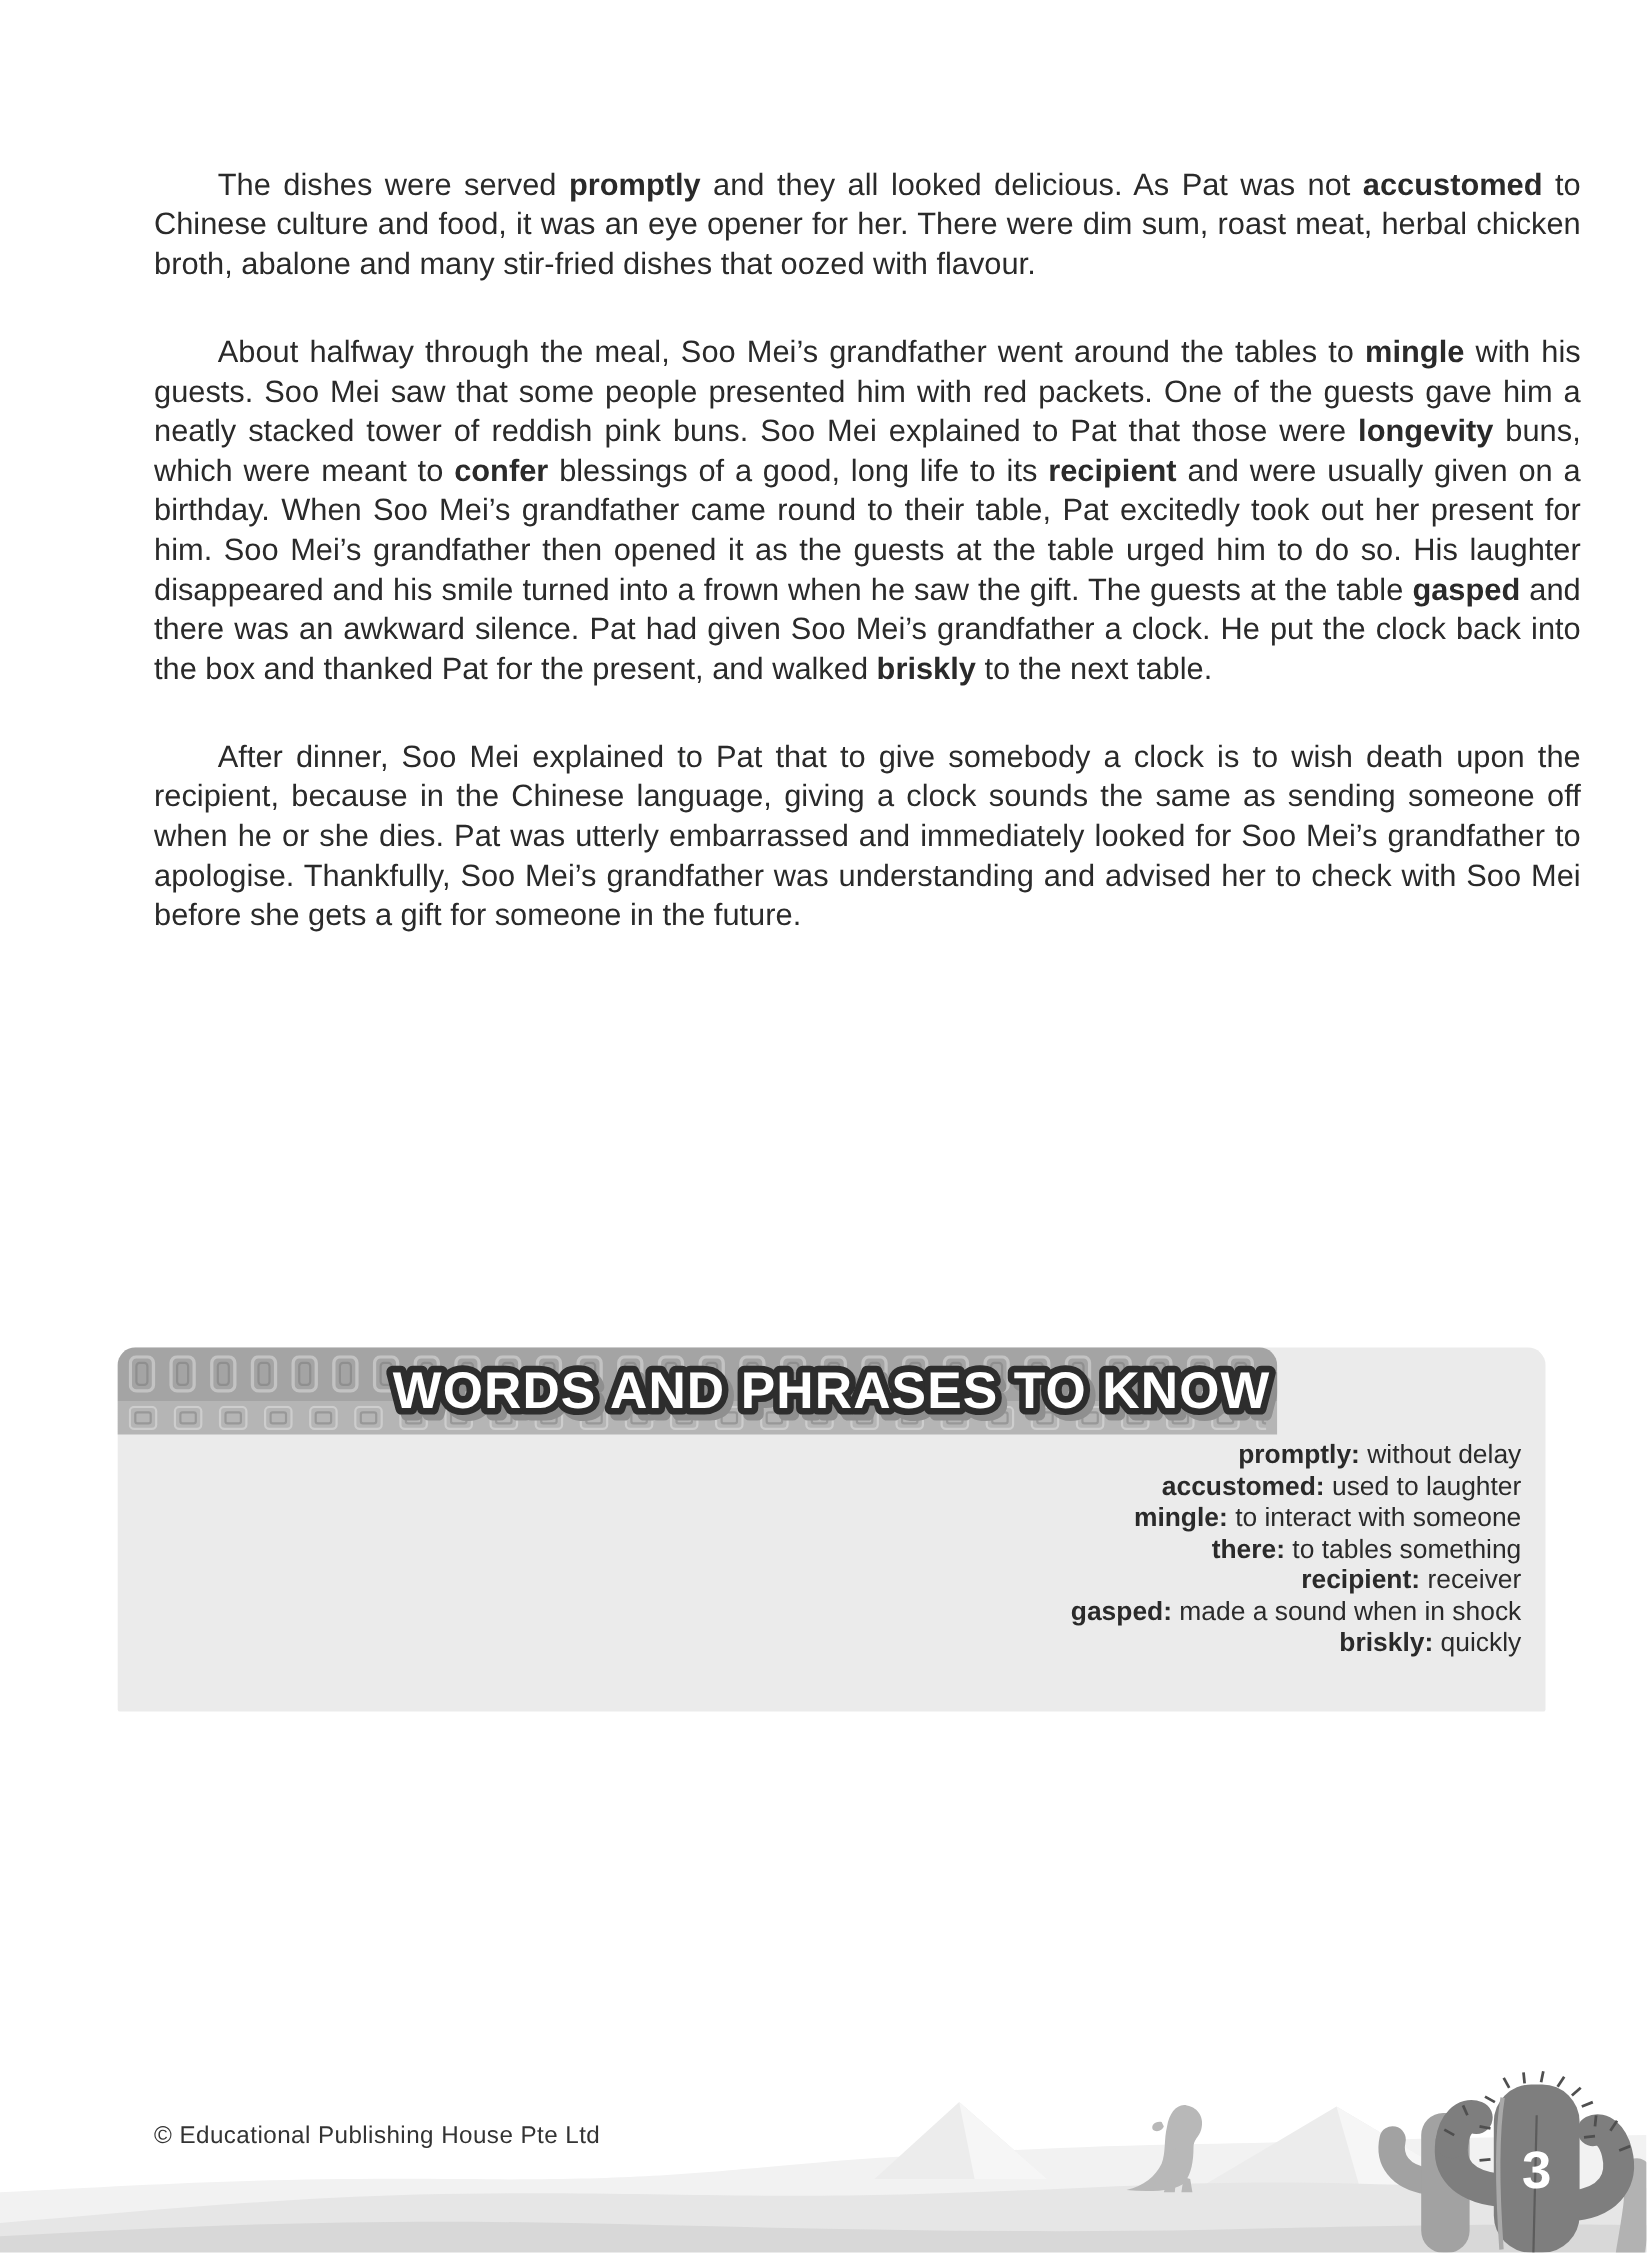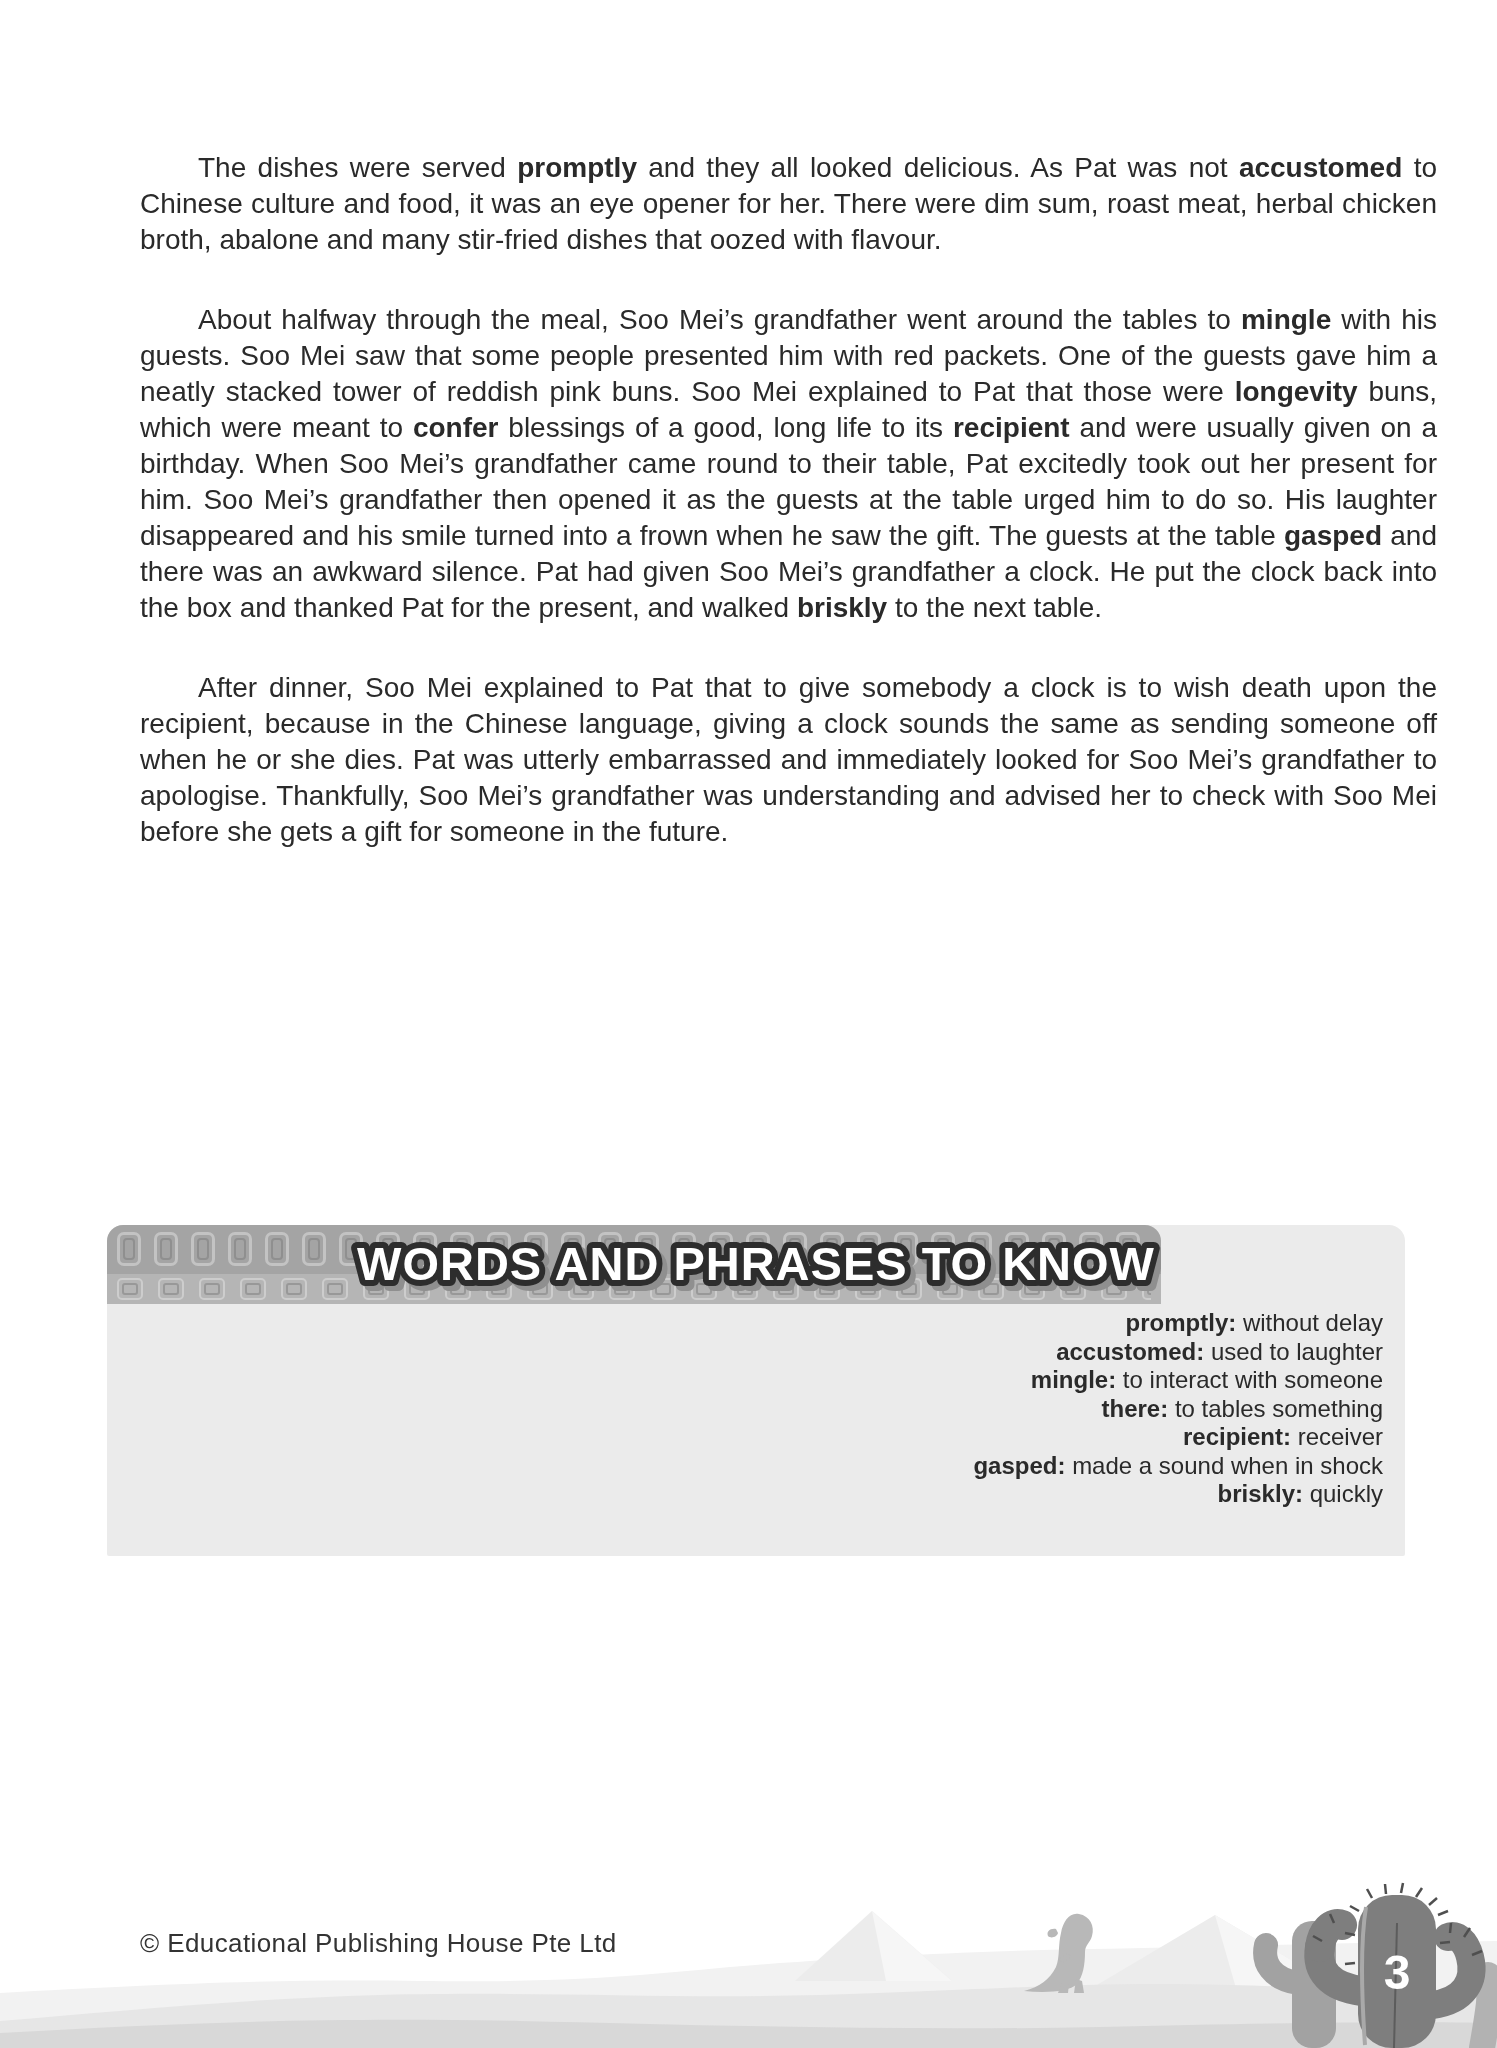--- a/index.html
+++ b/index.html
@@ -34,21 +34,21 @@
   .row-bottom .sq::after{content:"";position:absolute;inset:3px;border:2px solid #989898;border-radius:3px;}
   .banner-title-svg{position:absolute;left:0;top:0;width:1298px;height:79px;z-index:3;}
   .vocab-list{
     position:absolute;left:22px;right:22px;top:84px;
     font-size:24px;line-height:28.5px;color:#2a2a2a;text-align:right;
   }
   .vocab-line .term{font-weight:bold;}
   
   .footer-art{position:absolute;left:0;top:1863px;width:1497px;height:185px;}
   .copyright{
-    position:absolute;left:140px;top:1928px;font-size:26px;color:#333333;
+    position:absolute;left:140px;top:1928px;font-size:22px;color:#333333;
     letter-spacing:0.4px;z-index:5;
   }
 </style>
 </head>
 <body>
 
 <div class="page">
 
   <div class="passage" id="passage">
       <p><span>The dishes were served </span><span class="b">promptly</span><span> and they all looked delicious. As Pat was not </span><span class="b">accustomed</span><span> to Chinese culture and food, it was an eye opener for her. There were dim sum, roast meat, herbal chicken broth, abalone and many stir-fried dishes that oozed with flavour.</span></p>

